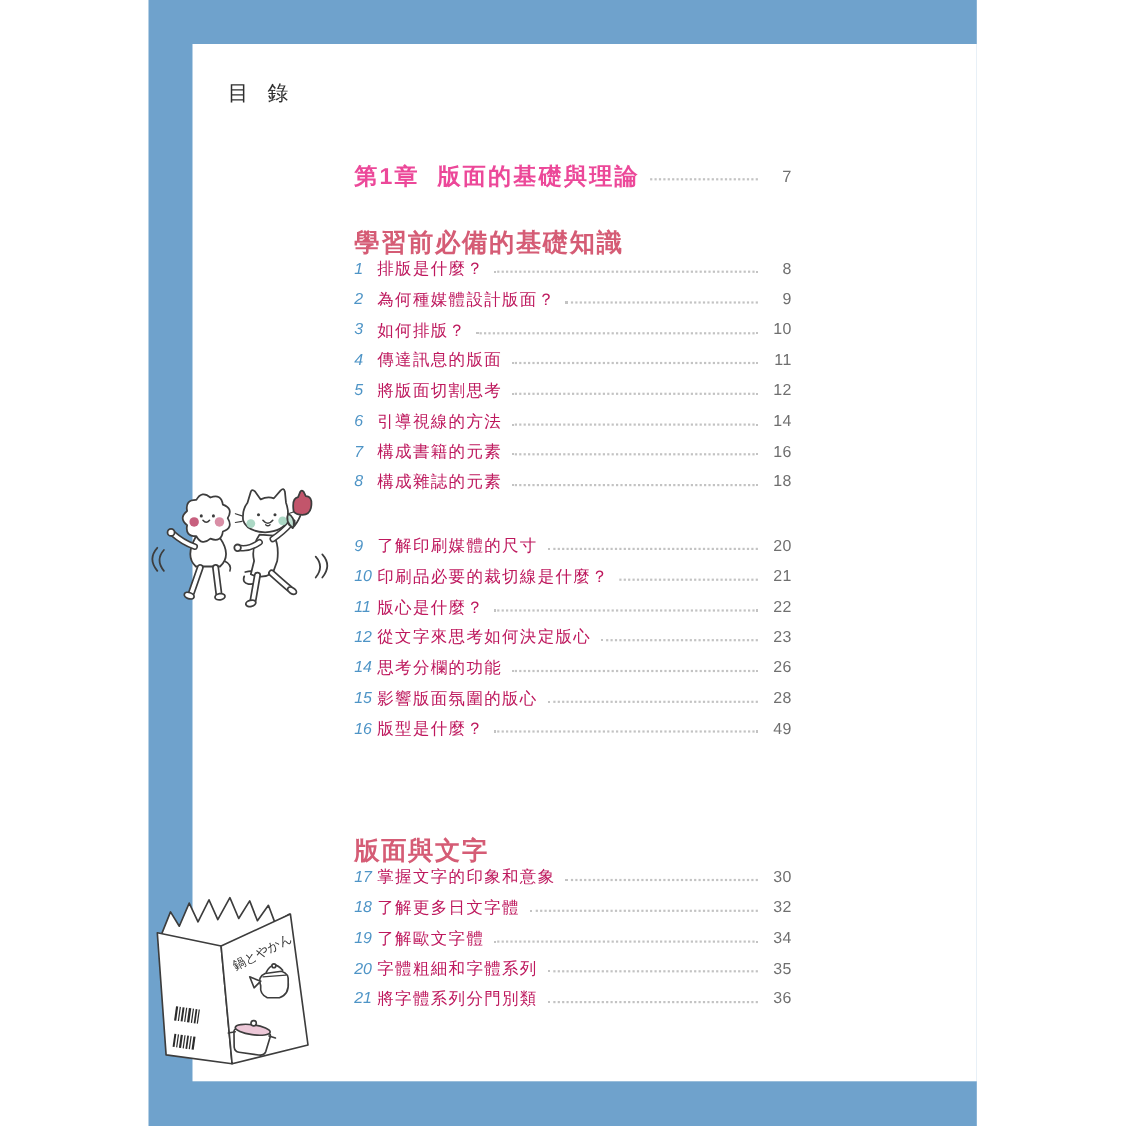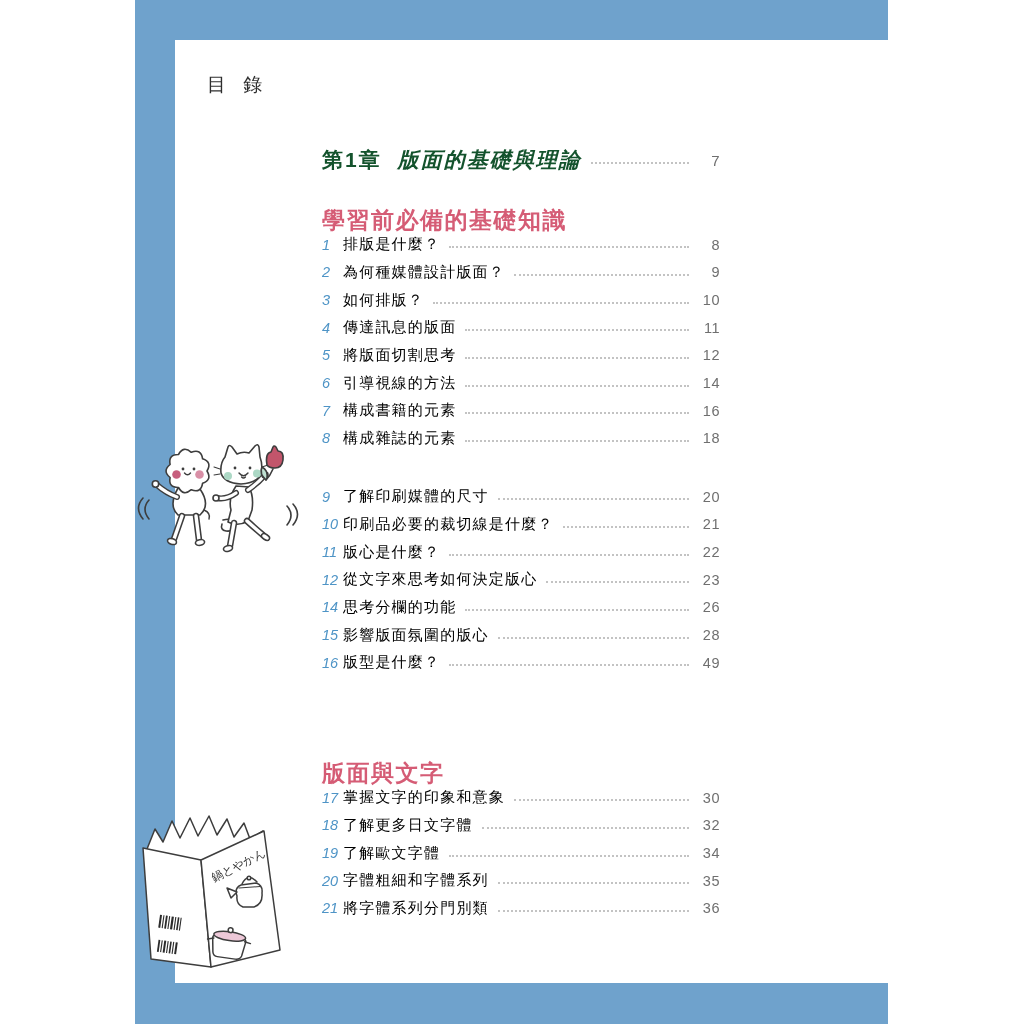--- a/index.html
+++ b/index.html
@@ -11,38 +11,38 @@
   .frame{position:absolute;left:135px;top:0;width:753px;height:1024px;background:#6FA2CC;}
   .page{position:absolute;left:175px;top:40px;width:713px;height:943px;background:#ffffff;}
 
   .doc-title{
     position:absolute;left:207px;top:72px;
     font-size:19px;color:#2e2e2e;letter-spacing:6px;font-weight:500;
   }
 
   .chapter-row{top:146px;display:flex;align-items:center;position:absolute;left:322px;width:398px;}
   .chapter-label,.chapter-title{
-    font-size:21px;font-weight:700;color:#14532d;letter-spacing:2px;white-space:nowrap;
-  }
-  .chapter-title{margin-left:16px;font-style:italic;}
+    font-size:21px;font-weight:700;color:#ec4899;letter-spacing:2px;white-space:nowrap;
+  }
+  .chapter-title{margin-left:16px;}
   .chapter-row .leader{margin-top:6px;}
   .chapter-row .pg{font-size:15px;}
 
   .toc-section{position:absolute;left:322px;width:398px;}
   .s0{top:209px}.s1{top:483px}.s2{top:762px}
   .sec-heading{
     font-size:23px;font-weight:700;color:#D55C75;line-height:22px;letter-spacing:1.5px;
   }
   .toc-row{height:27.65px;display:flex;align-items:center;}
   .num{
     flex:none;width:21px;font-style:italic;font-size:14.5px;color:#4E94C6;
   }
   .ttl{
     flex:none;font-family:"Liberation Serif","DejaVu Serif",serif;
-    font-size:15px;color:#000000;letter-spacing:1.2px;white-space:nowrap;
+    font-size:15px;color:#be185d;letter-spacing:1.2px;white-space:nowrap;
   }
   .leader{
     flex:1;height:0;border-top:2px dotted #C3C3C3;
     align-self:center;margin:5px 7px 0 9px;
   }
   .pg{
     flex:none;min-width:24px;text-align:right;
     font-size:14.5px;color:#6F6F6F;letter-spacing:0.5px;
   }
 

